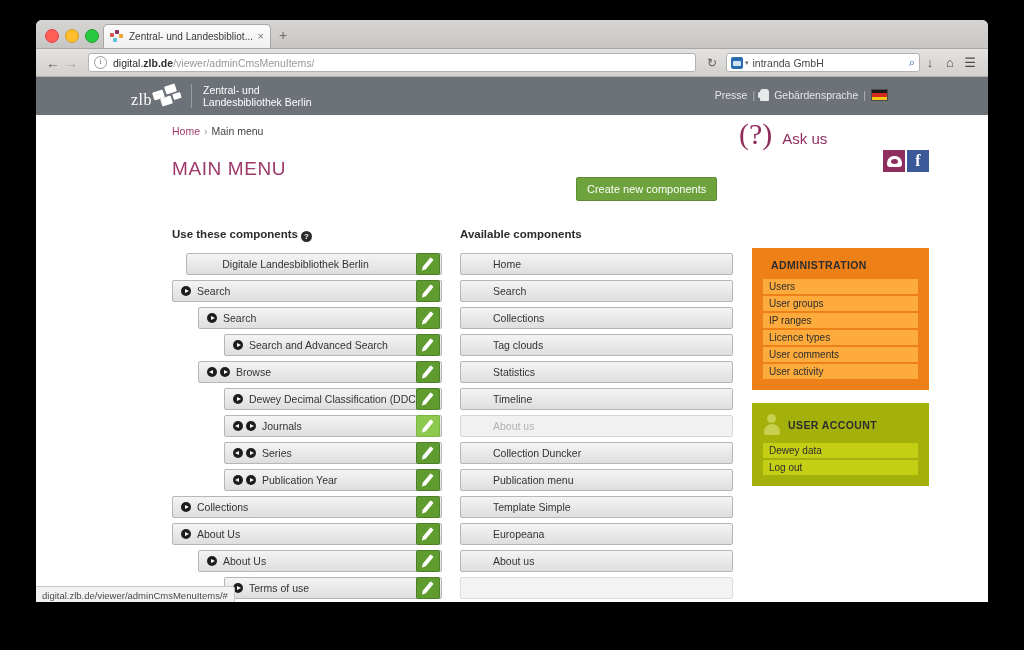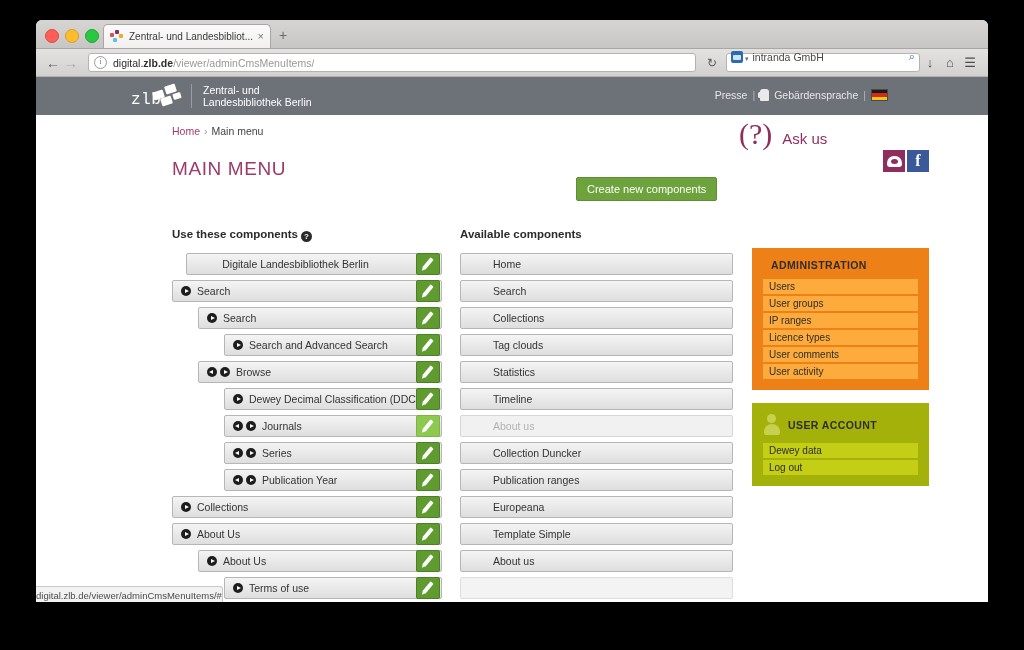--- a/index.html
+++ b/index.html
@@ -51,21 +51,21 @@
     width:11px;height:11px;border:1px solid #9b9997;border-radius:50%;
     font-size:8px;line-height:10px;text-align:center;color:#7a7876;
     font-family:"Liberation Serif",serif;margin-right:6px;flex:0 0 auto;
   }
   #urltext{font-size:10.5px;color:#9a9896;white-space:nowrap;overflow:hidden;}
   #urltext b{color:#2c2c2c;font-weight:bold;}
   #urltext .host{color:#2c2c2c;}
   #reload{font-size:12px;color:#5d5b59;width:20px;text-align:center;}
   #searchbar{
     width:194px;height:19px;background:#fff;border:1px solid #b5b3b1;border-radius:3px;
-    margin-left:4px;display:flex;align-items:flex-end;padding:8px 4px;box-sizing:border-box;
+    margin-left:4px;display:flex;align-items:center;padding:0 4px;box-sizing:border-box;
   }
   #searchbar .seicon{
     width:12px;height:12px;background:#2b6cb0;border-radius:2px;flex:0 0 auto;
     position:relative;overflow:hidden;
   }
   #searchbar .seicon:after{
     content:"";position:absolute;left:2px;top:4px;width:8px;height:5px;
     background:#cfe3f5;border-radius:1px;
   }
   #searchbar .cav{font-size:7px;color:#6f6d6b;margin:0 4px 0 2px;}
@@ -76,21 +76,21 @@
   
   #page{position:relative;height:526px;background:#fff;overflow:hidden;}
 
   
   #siteheader{height:38px;background:#6d7178;position:relative;}
   #siteheader:after{content:"";position:absolute;left:0;right:0;bottom:-3px;height:3px;background:#f0a52c;}
   #logo{position:absolute;left:95px;top:6px;display:flex;align-items:center;}
   #logomark{position:relative;width:52px;height:26px;}
   #logomark .zlb{
     position:absolute;left:0;bottom:0;font-size:16px;color:#fff;
-    font-family:Liberation Mono, monospace;letter-spacing:.5px;margin-top:48px;
+    font-family:Liberation Serif, serif;letter-spacing:.5px;margin-top:48px;
   }
   #logomark .pg{position:absolute;background:#fff;border-radius:1px;}
   #logodivider{width:1px;height:24px;background:#9a9ea4;margin:0 11px 0 8px;}
   #logotext{font-size:10.5px;color:#fff;line-height:12.5px;}
   #headerlinks{
     position:absolute;right:100px;top:12px;font-size:10.5px;color:#e6e7e9;
     display:flex;align-items:center;gap:5px;
   }
   #headerlinks .sep{color:#b2b5ba;}
   #headerlinks .handicon{
@@ -217,21 +217,21 @@
     font-size:10px;color:#2d2d2d;box-sizing:border-box;
   }
   .panel.orange .pitem{background:#fcab3c;}
   .panel.olive .pitem{background:#c4ce15;}
   .panel.orange .pitem.active{background:#5c2038;color:#fff;}
 
   
   #statusbar{
     position:absolute;left:0;bottom:0;height:16px;background:#f2f2f2;
     border:1px solid #c9c9c9;border-left:none;border-bottom:none;border-radius:0 3px 0 0;
-    padding:0 0;display:flex;align-items:center;text-align:center;
+    padding:0 6px;display:flex;align-items:center;text-align:center;
   }
   #statusbar span{font-size:9.5px;color:#4a4a4a;white-space:nowrap;}
 </style>
 </head>
 <body>
 
 <div id="window">
 
   <div id="tabstrip">
     <div class="traffic t-red"></div>
@@ -469,27 +469,27 @@
             <div class="avail">
               <span class="label">Timeline</span>
             </div>
             <div class="avail disabled">
               <span class="label">About us</span>
             </div>
             <div class="avail">
               <span class="label">Collection Duncker</span>
             </div>
             <div class="avail">
-              <span class="label">Publication ranges</span>
+              <span class="label">Publication menu</span>
+            </div>
+            <div class="avail">
+              <span class="label">Template Simple</span>
             </div>
             <div class="avail">
               <span class="label">Europeana</span>
-            </div>
-            <div class="avail">
-              <span class="label">Template Simple</span>
             </div>
             <div class="avail">
               <span class="label">About us</span>
             </div>
             <div class="avail empty">
               <span class="label"></span>
             </div>
           </div>
 
         <div id="sidebar">

